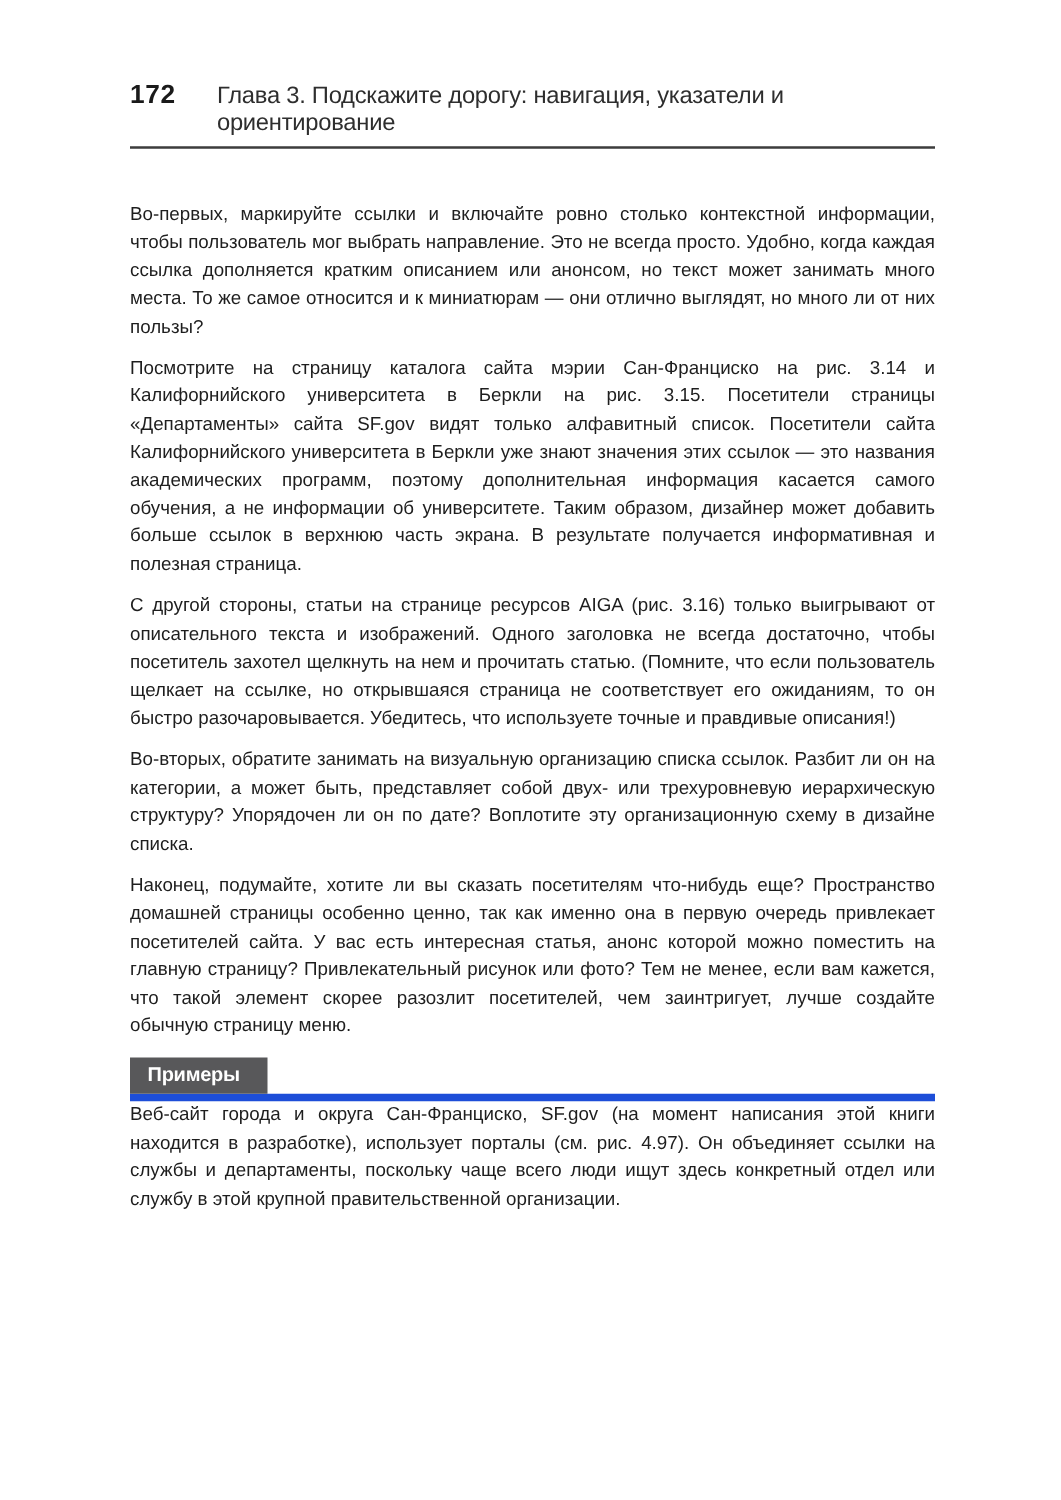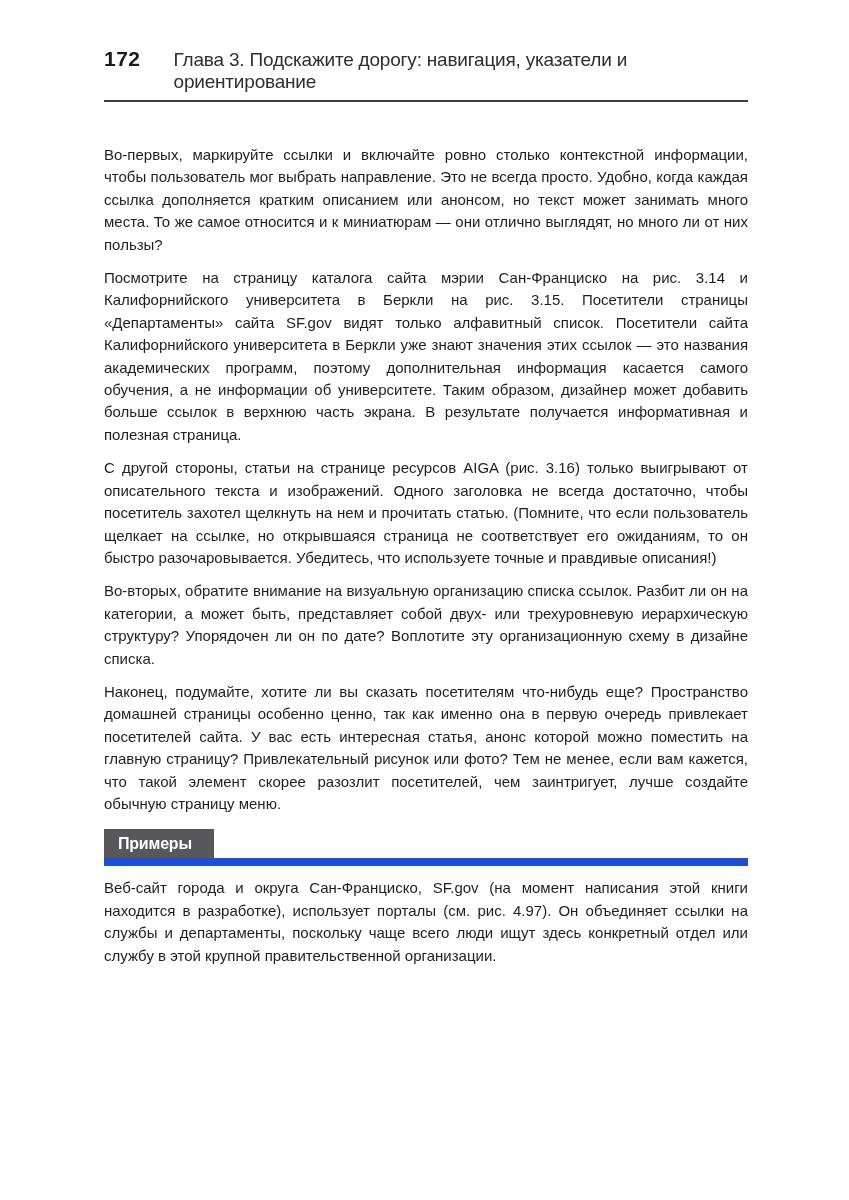--- a/index.html
+++ b/index.html
@@ -6,21 +6,21 @@
     margin: 0;
     padding: 0;
     background: #ffffff;
   }
   .page {
     position: relative;
     width: 849px;
     height: 1200px;
     background: #ffffff;
     box-sizing: border-box;
-    padding: 47px 101px 0 104px;
+    padding: 64px 101px 0 104px;
     overflow: hidden;
   }
   .page-header {
     display: flex;
     align-items: baseline;
     gap: 33px;
   }
   .page-number {
     font-family: "Liberation Sans", sans-serif;
     font-weight: 700;
@@ -45,22 +45,22 @@
   .body-text p {
     font-family: Liberation Sans, sans-serif;
     font-size: 15px;
     line-height: 22.4px;
     text-align: justify;
     color: #1e1e1e;
     margin: 0 0 11px 0;
   }
   .examples-row {
     margin-top: 14px;
-    margin-bottom: 11px;
-    border-bottom: 8px solid #1d4ed8;
+    margin-bottom: 0;
+    border-bottom: 6px solid #1d4ed8;
     line-height: 0;
   }
   .examples-label {
     display: inline-block;
     background: #58585a;
     color: #ffffff;
     font-family: "Liberation Sans", sans-serif;
     font-weight: 700;
     font-size: 16px;
     line-height: 29px;
@@ -78,21 +78,21 @@
     <span class="page-number">172</span>
     <span class="chapter-title">Глава 3. Подскажите дорогу: навигация, указатели и ориентирование</span>
   </header>
 
   <div class="header-rule"></div>
 
   <main class="body-text">
     <p>Во-первых, маркируйте ссылки и включайте ровно столько контекстной информации, чтобы пользователь мог выбрать направление. Это не всегда просто. Удобно, когда каждая ссылка дополняется кратким описанием или анонсом, но текст может занимать много места. То же самое относится и к миниатюрам — они отлично выглядят, но много ли от них пользы?</p>
     <p>Посмотрите на страницу каталога сайта мэрии Сан-Франциско на рис. 3.14 и Калифорнийского университета в Беркли на рис. 3.15. Посетители страницы «Департаменты» сайта SF.gov видят только алфавитный список. Посетители сайта Калифорнийского университета в Беркли уже знают значения этих ссылок — это названия академических программ, поэтому дополнительная информация касается самого обучения, а не информации об университете. Таким образом, дизайнер может добавить больше ссылок в верхнюю часть экрана. В результате получается информативная и полезная страница.</p>
     <p>С другой стороны, статьи на странице ресурсов AIGA (рис. 3.16) только выигрывают от описательного текста и изображений. Одного заголовка не всегда достаточно, чтобы посетитель захотел щелкнуть на нем и прочитать статью. (Помните, что если пользователь щелкает на ссылке, но открывшаяся страница не соответствует его ожиданиям, то он быстро разочаровывается. Убедитесь, что используете точные и правдивые описания!)</p>
-    <p>Во-вторых, обратите внимание на визуальную организацию списка ссылок. Разбит ли он на категории, а может быть, представляет собой двух- или трехуровневую иерархическую структуру? Упорядочен ли он по дате? Воплотите эту организационную схему в дизайне списка.</p>
+    <p>Во-вторых, обратите занимать на визуальную организацию списка ссылок. Разбит ли он на категории, а может быть, представляет собой двух- или трехуровневую иерархическую структуру? Упорядочен ли он по дате? Воплотите эту организационную схему в дизайне списка.</p>
     <p>Наконец, подумайте, хотите ли вы сказать посетителям что-нибудь еще? Пространство домашней страницы особенно ценно, так как именно она в первую очередь привлекает посетителей сайта. У вас есть интересная статья, анонс которой можно поместить на главную страницу? Привлекательный рисунок или фото? Тем не менее, если вам кажется, что такой элемент скорее разозлит посетителей, чем заинтригует, лучше создайте обычную страницу меню.</p>
 
     <div class="examples-row">
       <span class="examples-label">Примеры</span>
     </div>
 
     <p>Веб-сайт города и округа Сан-Франциско, SF.gov (на момент написания этой книги находится в разработке), использует порталы (см. рис. 4.97). Он объединяет ссылки на службы и департаменты, поскольку чаще всего люди ищут здесь конкретный отдел или службу в этой крупной правительственной организации.</p>
   </main>
 
 </div>

